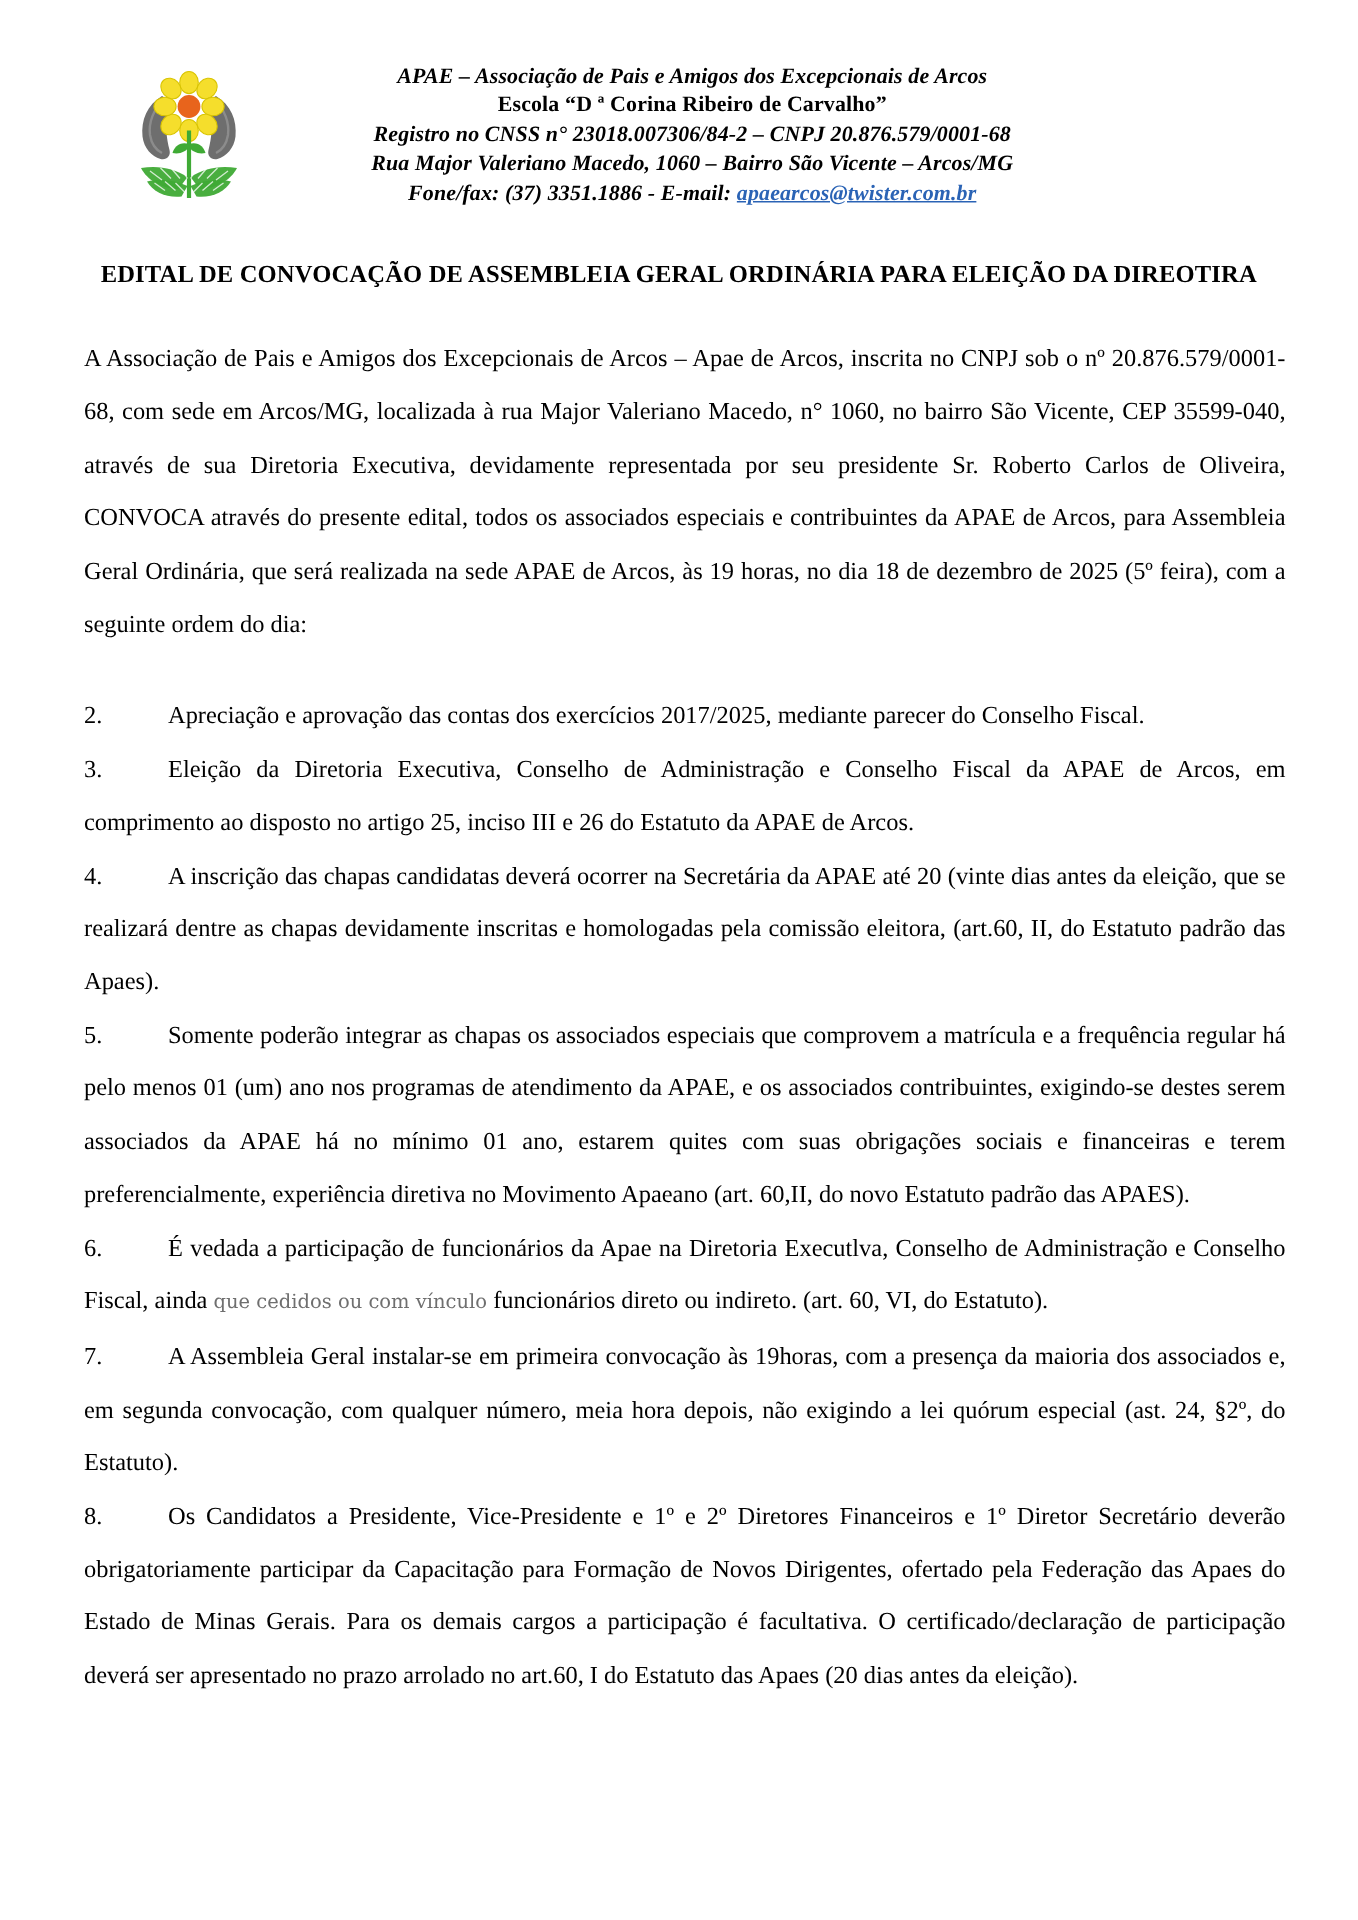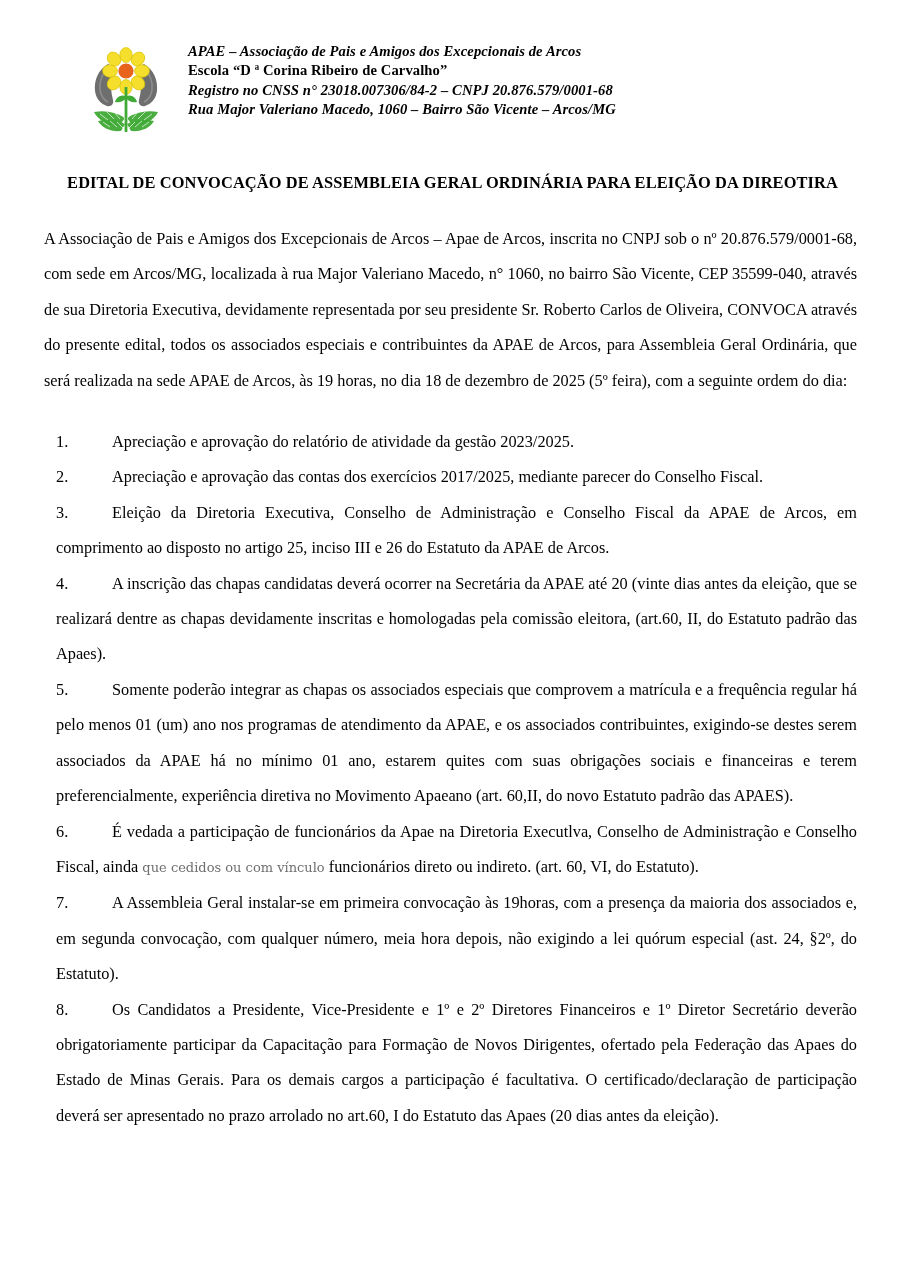--- a/index.html
+++ b/index.html
@@ -36,20 +36,21 @@
     width: 96px;
     height: 98px;
     flex: 0 0 96px;
     position: relative;
     margin-top: 4px;
   }
   .logo-wrap svg { display: block; }
 
   .letterhead-text {
     flex: 1;
+    text-align: center;
     padding-right: 110px;
     padding-top: 4px;
     font-family: Liberation Serif, serif;
   }
   .lh-line {
     font-style: italic;
     font-weight: bold;
     font-size: 14.6px;
     line-height: 19.4px;
     letter-spacing: 0.1px;
@@ -69,21 +70,21 @@
     margin: 30px 56px 0 56px;
     text-align: center;
     font-weight: bold;
     font-size: 16.4px;
     line-height: 25px;
     letter-spacing: 0.1px;
   }
 
   
   .body-block {
-    margin: 26px 48px 0 44px;
+    margin: 26px 48px 0 56px;
     font-size: 16.3px;
     line-height: 35.4px;
     text-align: justify;
     text-justify: inter-word;
   }
   .para {
     text-indent: 0;
     margin: 0;
     text-align: justify;
   }
@@ -165,36 +166,34 @@
           <path d="M71 80 L64 85 M64 79 L57 85 M57 80 L51 86"></path>
         </g>
       </svg>
     </div>
 
     <div class="letterhead-text">
       <div class="lh-line">APAE – Associação de Pais e Amigos dos Excepcionais de Arcos</div>
       <div class="lh-line upright">Escola “D ª Corina Ribeiro de Carvalho”</div>
       <div class="lh-line">Registro no CNSS n° 23018.007306/84-2 – CNPJ 20.876.579/0001-68</div>
       <div class="lh-line">Rua Major Valeriano Macedo, 1060 – Bairro São Vicente – Arcos/MG</div>
+      <div class="lh-line"><span>Fone/fax: (37) 3351.1886 - E-mail: </span><a class="email" href="#">apaearcos@twister.com.br</a></div>
     </div>
   </div>
 
   <div class="doc-title">
     <div>EDITAL DE CONVOCAÇÃO DE ASSEMBLEIA GERAL ORDINÁRIA PARA ELEIÇÃO DA DIREOTIRA</div>
   </div>
 
   <div class="body-block">
     <p class="para">A Associação de Pais e Amigos dos Excepcionais de Arcos – Apae de Arcos, inscrita no CNPJ sob o nº 20.876.579/0001-68, com sede em Arcos/MG, localizada à rua Major Valeriano Macedo, n° 1060, no bairro São Vicente, CEP 35599-040, através de sua Diretoria Executiva, devidamente representada por seu presidente Sr. Roberto Carlos de Oliveira, CONVOCA através do presente edital, todos os associados especiais e contribuintes da APAE de Arcos, para Assembleia Geral Ordinária, que será realizada na sede APAE de Arcos, às 19 horas, no dia 18 de dezembro de 2025 (5º feira), com a seguinte ordem do dia:</p>
   </div>
 
   <div class="list-block">
 
-    <p class="item">
-      <span class="num">1.</span><span>Apreciação e aprovação do relatório de atividade da gestão 2023/2025.</span>
-    </p>
 
     <p class="item">
       <span class="num">2.</span><span>Apreciação e aprovação das contas dos exercícios 2017/2025, mediante parecer do Conselho Fiscal.</span>
     </p>
 
     <p class="item">
       <span class="num">3.</span><span>Eleição da Diretoria Executiva, Conselho de Administração e Conselho Fiscal da APAE de Arcos, em comprimento ao disposto no artigo 25, inciso III e 26 do Estatuto da APAE de Arcos.</span>
     </p>
 
     <p class="item">

